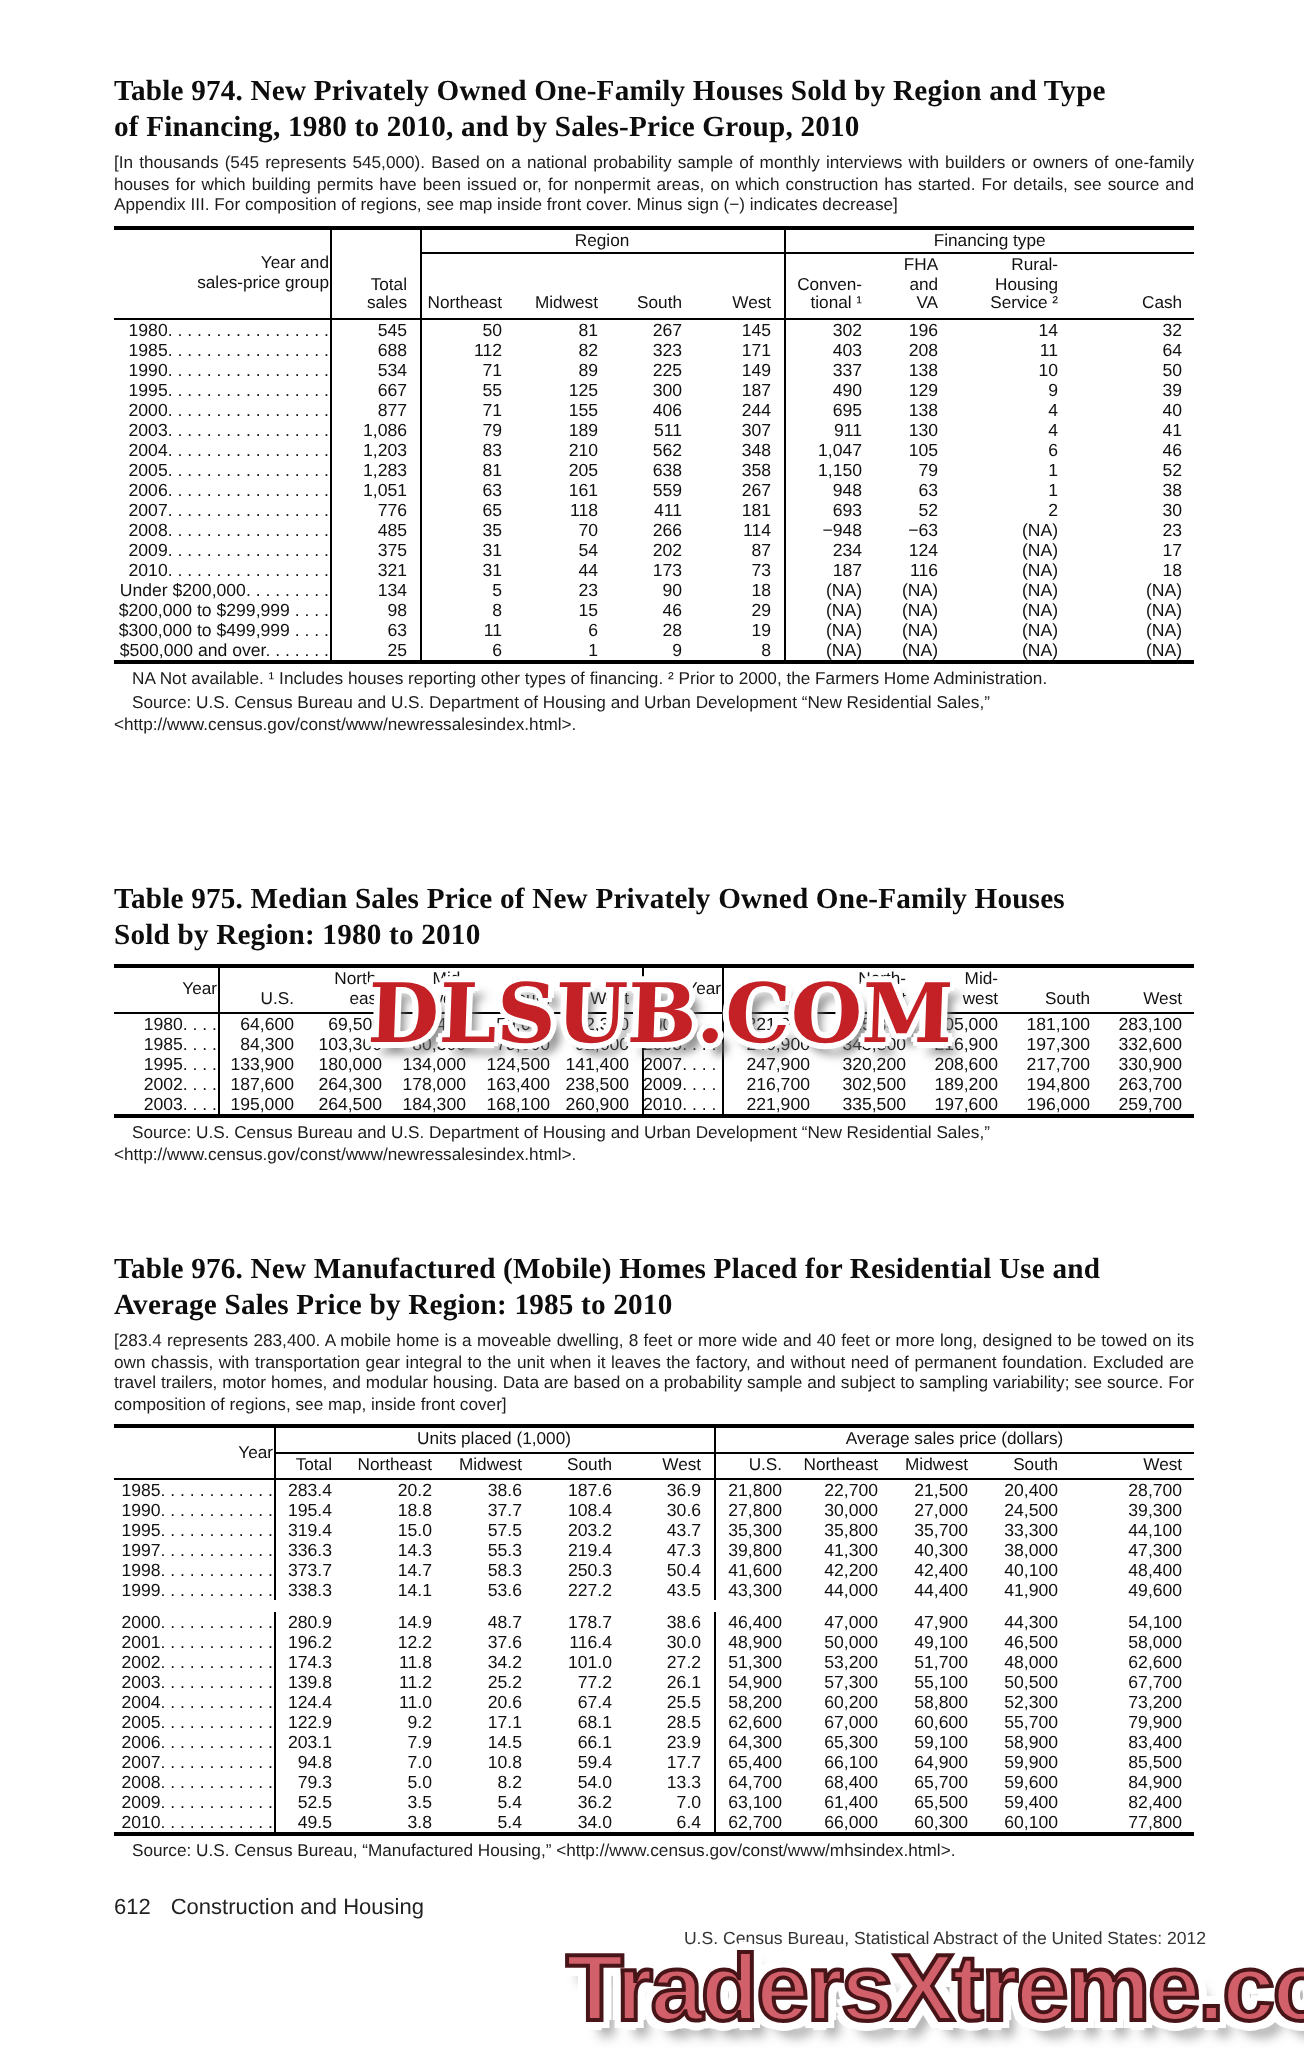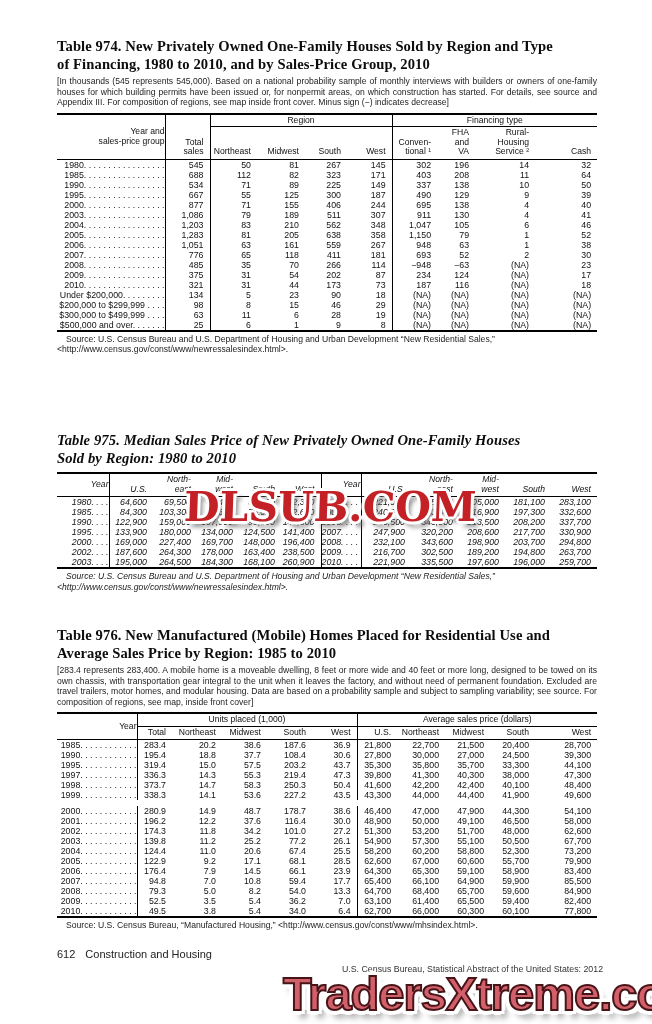--- a/index.html
+++ b/index.html
@@ -295,24 +295,25 @@
             <td class="c3">1</td>
             <td class="c4">9</td>
             <td class="c5">8</td>
             <td class="c6">(NA)</td>
             <td class="c7">(NA)</td>
             <td class="c8">(NA)</td>
             <td class="c9">(NA)</td>
           </tr>
         </tbody>
     </table>
+    <div class="footnote">NA Not available. ¹ Includes houses reporting other types of financing. ² Prior to 2000, the Farmers Home Administration.</div>
     <div class="source">Source: U.S. Census Bureau and U.S. Department of Housing and Urban Development “New Residential Sales,” &lt;http://www.census.gov/const/www/newressalesindex.html&gt;.</div>
   </div>
 
-  <div class="sec" style="top:432px;font-style:italic;">
+  <div class="sec" style="top:442px;">
     <div class="title">Table 975. Median Sales Price of New Privately Owned One-Family Houses
 Sold by Region: 1980 to 2010</div>
     <table id="t975">
       <colgroup>
         <col style="width:52px">
           <col style="width:44px">
           <col style="width:44px">
           <col style="width:42px">
         <col style="width:42px">
           <col style="width:40px">
@@ -366,60 +367,32 @@
             <td class="c4">75,000</td>
             <td class="c5">92,600</td>
             <td class="c6">2005. . . .</td>
             <td class="c7">240,900</td>
             <td class="c8">343,800</td>
             <td class="c9">216,900</td>
             <td class="c10">197,300</td>
             <td class="c11">332,600</td>
           </tr>
           <tr>
-            <td class="c0">1990. . . .</td>
-            <td class="c1">122,900</td>
-            <td class="c2">159,000</td>
-            <td class="c3">107,900</td>
-            <td class="c4">99,000</td>
-            <td class="c5">147,500</td>
-            <td class="c6">2006. . . .</td>
-            <td class="c7">246,500</td>
-            <td class="c8">346,000</td>
-            <td class="c9">213,500</td>
-            <td class="c10">208,200</td>
-            <td class="c11">337,700</td>
-          </tr>
-          <tr>
             <td class="c0">1995. . . .</td>
             <td class="c1">133,900</td>
             <td class="c2">180,000</td>
             <td class="c3">134,000</td>
             <td class="c4">124,500</td>
             <td class="c5">141,400</td>
             <td class="c6">2007. . . .</td>
             <td class="c7">247,900</td>
             <td class="c8">320,200</td>
             <td class="c9">208,600</td>
             <td class="c10">217,700</td>
             <td class="c11">330,900</td>
-          </tr>
-          <tr>
-            <td class="c0">2000. . . .</td>
-            <td class="c1">169,000</td>
-            <td class="c2">227,400</td>
-            <td class="c3">169,700</td>
-            <td class="c4">148,000</td>
-            <td class="c5">196,400</td>
-            <td class="c6">2008. . . .</td>
-            <td class="c7">232,100</td>
-            <td class="c8">343,600</td>
-            <td class="c9">198,900</td>
-            <td class="c10">203,700</td>
-            <td class="c11">294,800</td>
           </tr>
           <tr>
             <td class="c0">2002. . . .</td>
             <td class="c1">187,600</td>
             <td class="c2">264,300</td>
             <td class="c3">178,000</td>
             <td class="c4">163,400</td>
             <td class="c5">238,500</td>
             <td class="c6">2009. . . .</td>
             <td class="c7">216,700</td>
@@ -641,21 +614,21 @@
             <td class="c4">68.1</td>
             <td class="c5">28.5</td>
             <td class="c6">62,600</td>
             <td class="c7">67,000</td>
             <td class="c8">60,600</td>
             <td class="c9">55,700</td>
             <td class="c10">79,900</td>
           </tr>
           <tr>
             <td class="c0">2006. . . . . . . . . . . .</td>
-            <td class="c1">176.4</td>
+            <td class="c1">203.1</td>
             <td class="c2">7.9</td>
             <td class="c3">14.5</td>
             <td class="c4">66.1</td>
             <td class="c5">23.9</td>
             <td class="c6">64,300</td>
             <td class="c7">65,300</td>
             <td class="c8">59,100</td>
             <td class="c9">58,900</td>
             <td class="c10">83,400</td>
           </tr>

